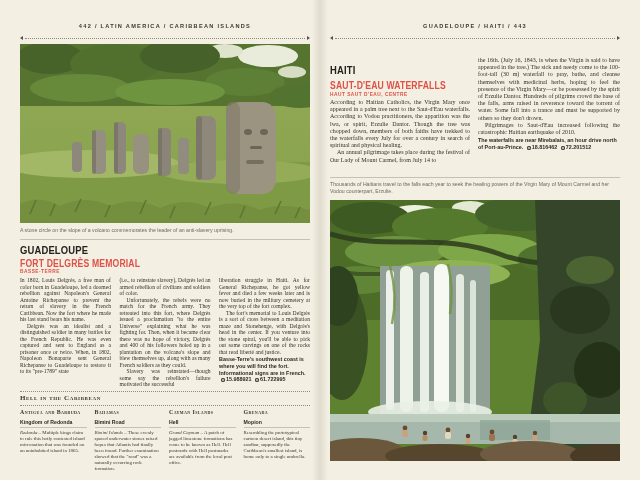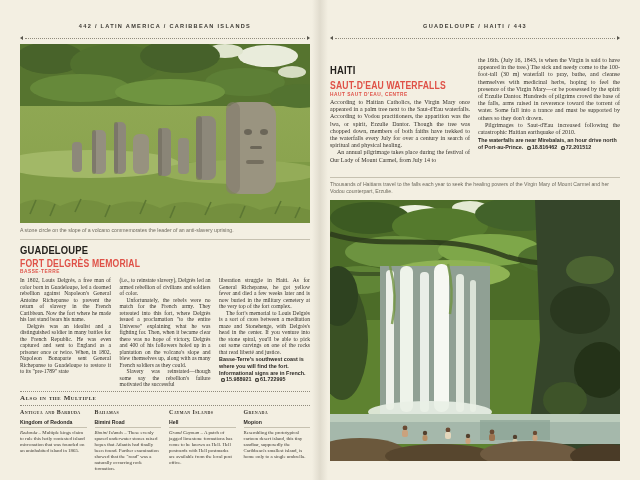--- a/index.html
+++ b/index.html
@@ -141,21 +141,21 @@
         <p>liberation struggle in Haiti. As for General Richepanse, he got yellow fever and died a few weeks later and is now buried in the military cemetery at the very top of the fort complex.</p>
         <p>The fort's memorial to Louis Delgrès is a sort of cross between a meditation maze and Stonehenge, with Delgrès's head in the center. If you venture into the stone spiral, you'll be able to pick out some carvings on one of the rocks that read liberté and justice.</p>
         <p class="directions"><span>Basse-Terre's southwest coast is where you will find the fort. Informational signs are in French.</span>
           <span class="coord"><span class="cicon"></span><span>15.988921</span></span>
           <span class="coord"><span class="cicon"></span><span>61.722995</span></span>
         </p>
       </div>
     </div>
 
     <div class="also-rule" style="top:391px"></div>
-    <div class="also-title" style="top:394px">Also in the Multiple</div>
+    <div class="also-title" style="top:394px">Hell in the Caribbean</div>
     <div class="also-rule" style="top:405px"></div>
 
     <div class="also-cols">
       <div class="also-col">
         <div class="also-region">Antigua and Barbuda</div>
         <div class="also-place">Kingdom of Redonda</div>
         <p class="also-text"><i class="lead">Redonda</i> <span>Multiple kings claim to rule this hotly contested island micronation that was founded on an uninhabited island in 1865.</span></p>
       </div>
       <div class="also-col">
         <div class="also-region">Bahamas</div>

